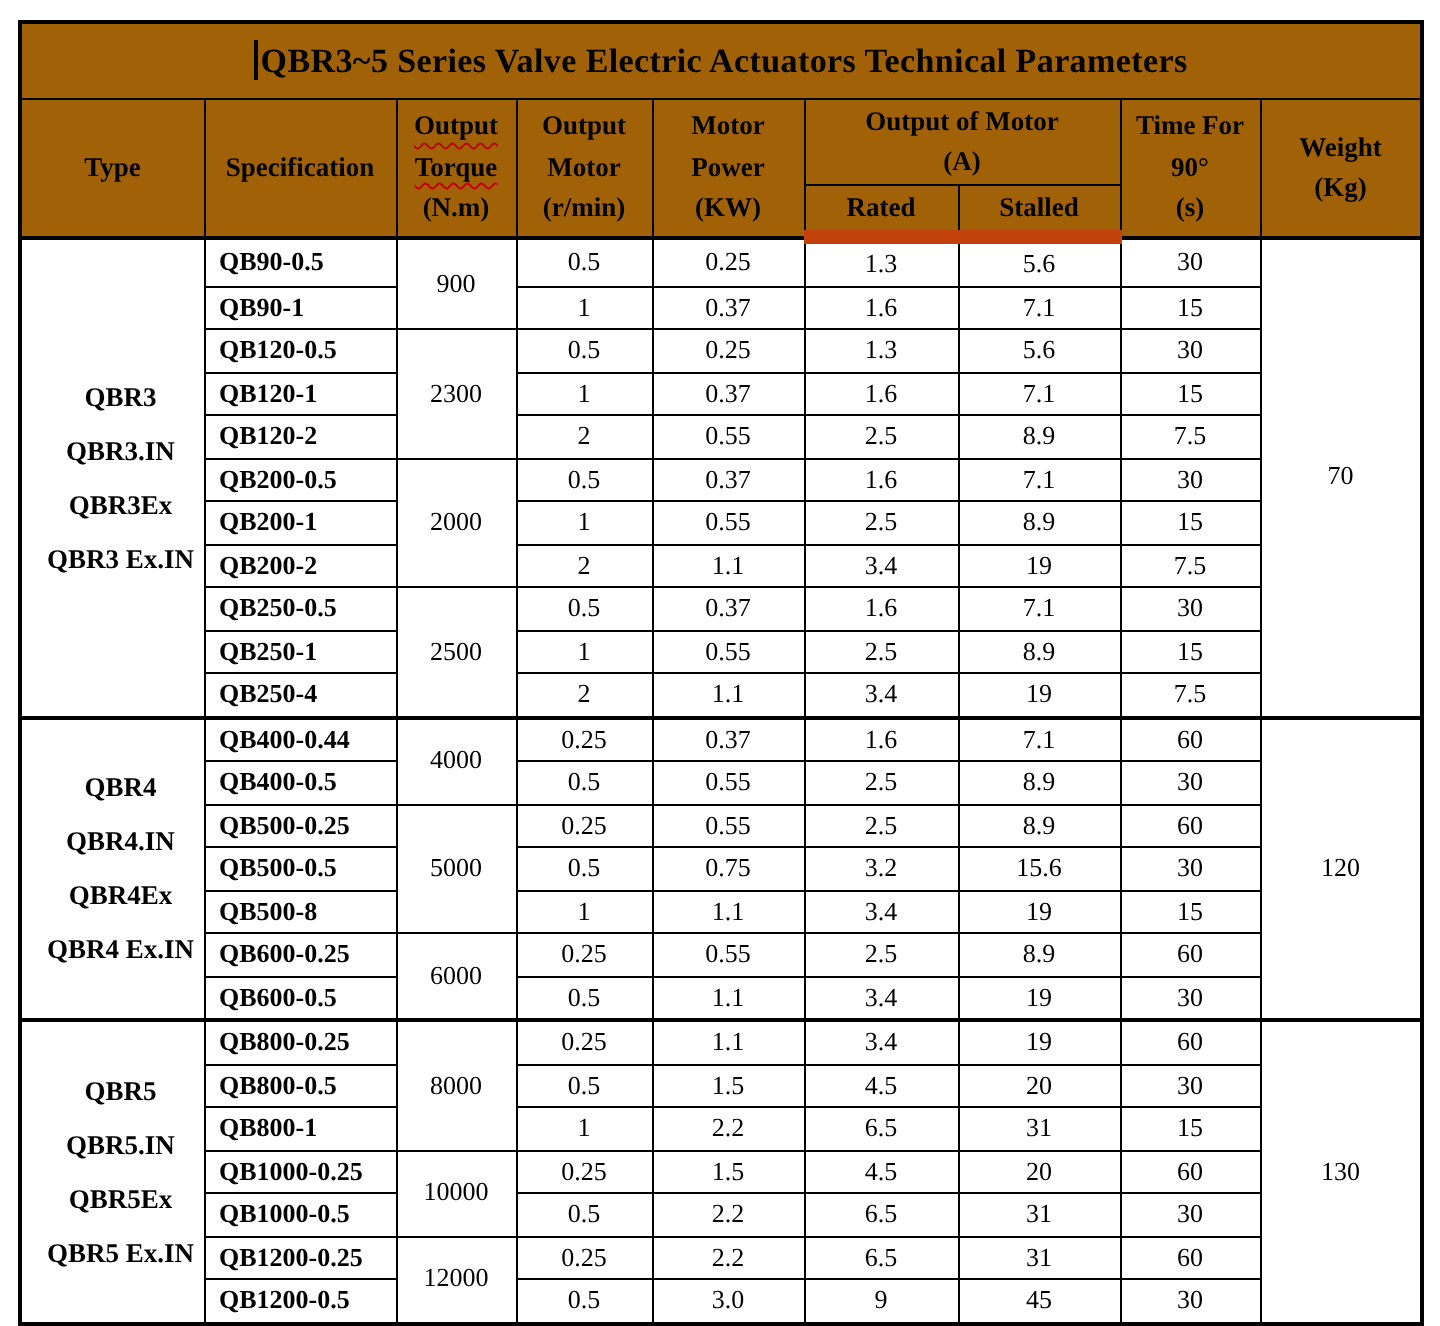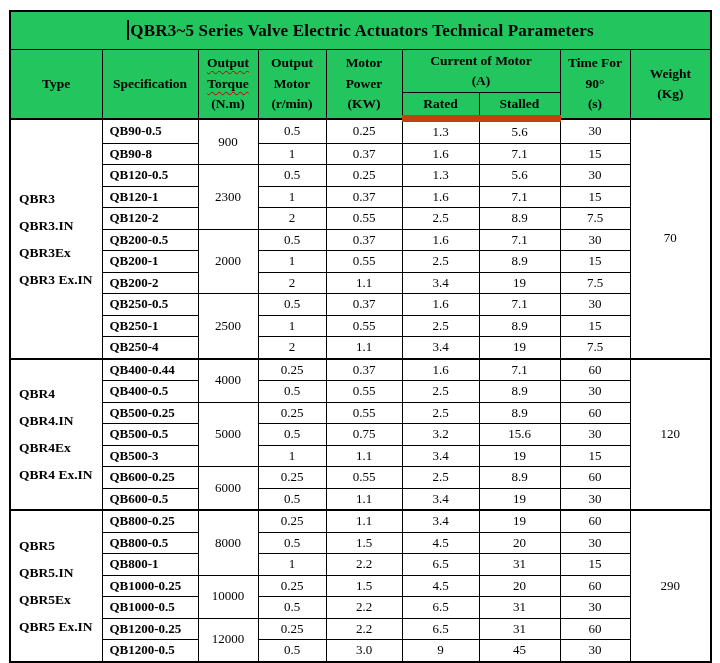--- a/index.html
+++ b/index.html
@@ -12,31 +12,31 @@
   col.c-type{width:92px}col.c-spec{width:96px}col.c-torque{width:60px}
   col.c-speed{width:68px}col.c-power{width:76px}col.c-rated{width:77px}
   col.c-stalled{width:81px}col.c-time{width:70px}col.c-weight{width:81px}
   
   .title-cell{height:37px;text-align:center;vertical-align:middle;
               font-weight:bold;font-size:17px;letter-spacing:.2px;}
   .caret{display:inline-block;width:0;height:20px;border-left:2px solid #000;
          vertical-align:-4px;margin-right:1px;}
   
   thead th{font-weight:bold;font-size:13.5px;text-align:center;vertical-align:middle;
-           line-height:1.5;background:#22c55e;margin-left:10px;}
+           line-height:1.5;background:#a16207;margin-left:10px;}
   tr.h-main th{height:42px;}
   tr.h-sub th{height:22px;border-bottom:7px solid #c2410c;}
   .wavy{text-decoration:underline;text-decoration-style:wavy;
         text-decoration-color:#c00000;text-decoration-thickness:1px;
         text-underline-offset:3px;}
   
   tbody td{font-size:13px;height:20.5px;text-align:center;vertical-align:middle;
            line-height:1.1;}
   td.spec{text-align:left;padding-left:7px;font-weight:bold;font-size:13px;margin-left:27px;}
-  td.type-cell{text-align:left;padding-left:8px;font-weight:bold;font-size:13.5px;
+  td.type-cell{text-align:center;padding-left:8px;font-weight:bold;font-size:13.5px;
                vertical-align:middle;}
   td.type-cell div{line-height:27px;}
   tr.sec td{border-top:2px solid #000;}
 </style>
 </head>
 <body>
 
 <div class="sheet">
 <table>
   <colgroup>
@@ -66,21 +66,21 @@
         <div>Output</div>
         <div>Motor</div>
         <div>(r/min)</div>
       </th>
       <th rowspan="2">
         <div>Motor</div>
         <div>Power</div>
         <div>(KW)</div>
       </th>
       <th colspan="2">
-        <div>Current of Motor</div>
+        <div>Output of Motor</div>
         <div>(A)</div>
       </th>
       <th rowspan="2">
         <div>Time For</div>
         <div>90°</div>
         <div>(s)</div>
       </th>
       <th rowspan="2">
         <div>Weight</div>
         <div>(Kg)</div>
@@ -103,21 +103,21 @@
       <td class="spec">QB90-0.5</td>
       <td rowspan="2">900</td>
       <td>0.5</td>
       <td>0.25</td>
       <td>1.3</td>
       <td>5.6</td>
       <td>30</td>
       <td rowspan="11">70</td>
     </tr>
     <tr>
-      <td class="spec">QB90-8</td>
+      <td class="spec">QB90-1</td>
       <td>1</td>
       <td>0.37</td>
       <td>1.6</td>
       <td>7.1</td>
       <td>15</td>
     </tr>
     <tr>
       <td class="spec">QB120-0.5</td>
       <td rowspan="3">2300</td>
       <td>0.5</td>
@@ -228,21 +228,21 @@
     </tr>
     <tr>
       <td class="spec">QB500-0.5</td>
       <td>0.5</td>
       <td>0.75</td>
       <td>3.2</td>
       <td>15.6</td>
       <td>30</td>
     </tr>
     <tr>
-      <td class="spec">QB500-3</td>
+      <td class="spec">QB500-8</td>
       <td>1</td>
       <td>1.1</td>
       <td>3.4</td>
       <td>19</td>
       <td>15</td>
     </tr>
     <tr>
       <td class="spec">QB600-0.25</td>
       <td rowspan="2">6000</td>
       <td>0.25</td>
@@ -267,21 +267,21 @@
         <div>QBR5Ex</div>
         <div>QBR5 Ex.IN</div>
       </td>
       <td class="spec">QB800-0.25</td>
       <td rowspan="3">8000</td>
       <td>0.25</td>
       <td>1.1</td>
       <td>3.4</td>
       <td>19</td>
       <td>60</td>
-      <td rowspan="7">290</td>
+      <td rowspan="7">130</td>
     </tr>
     <tr>
       <td class="spec">QB800-0.5</td>
       <td>0.5</td>
       <td>1.5</td>
       <td>4.5</td>
       <td>20</td>
       <td>30</td>
     </tr>
     <tr>

